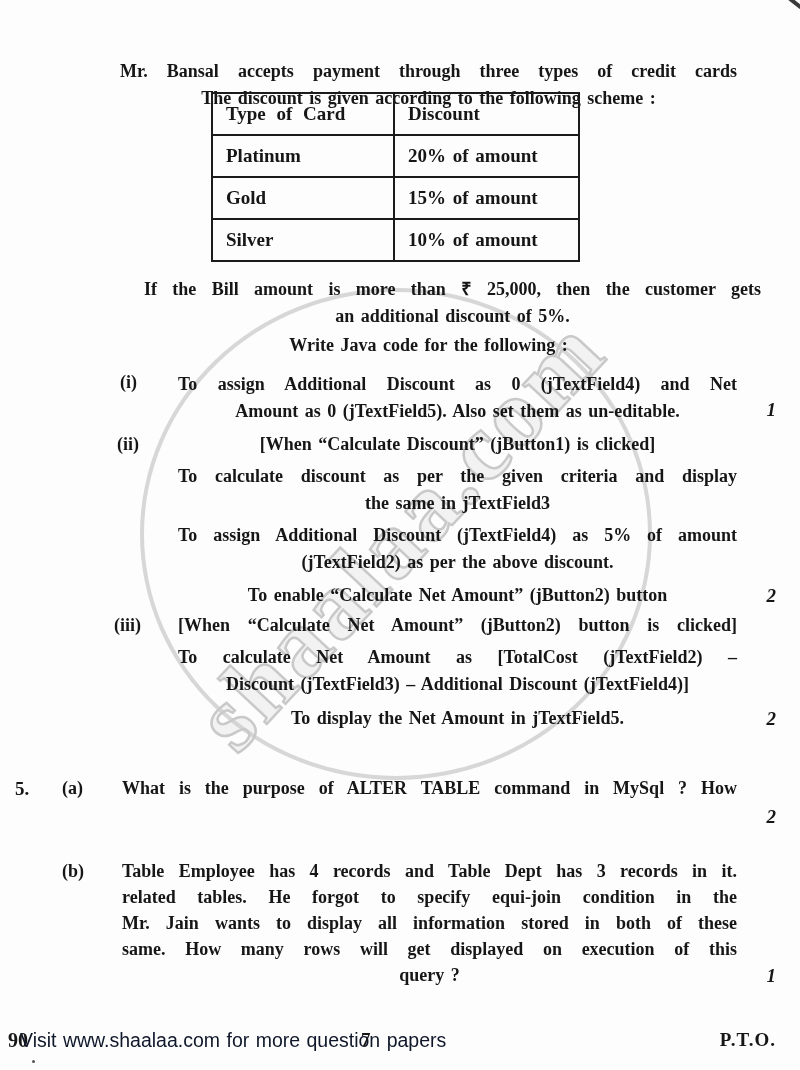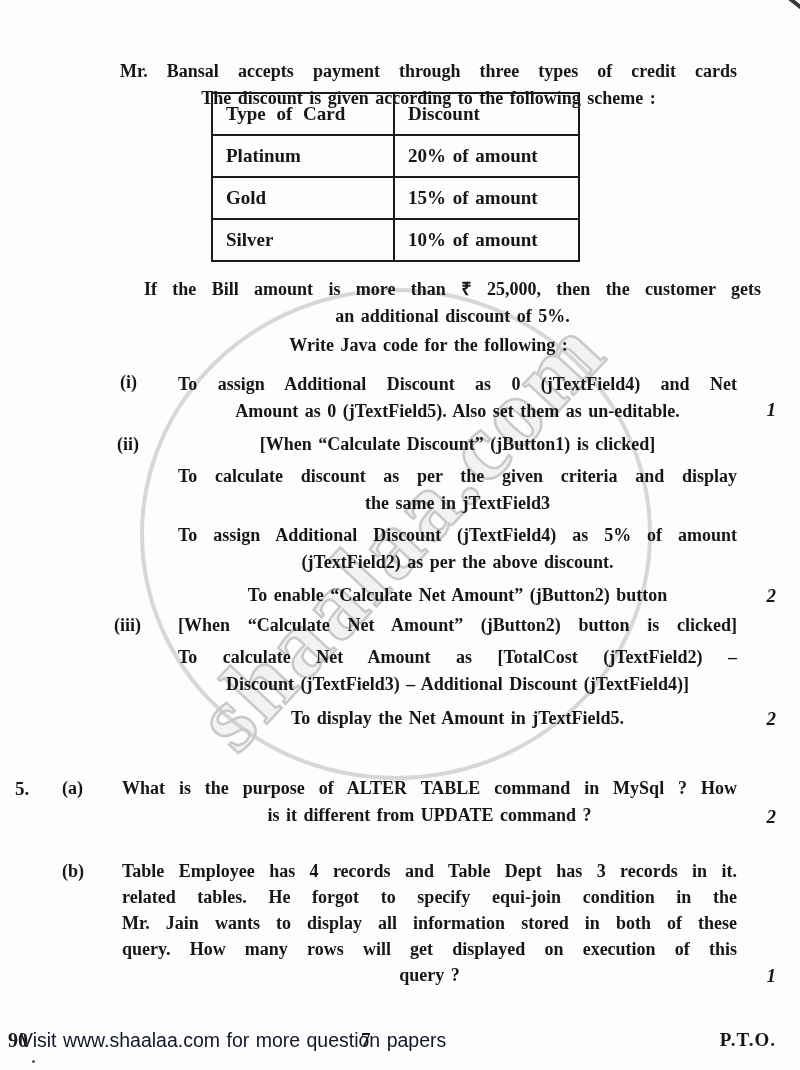--- a/index.html
+++ b/index.html
@@ -174,30 +174,29 @@
     </div>
     <div class="abs" style="left:178px; top:705px; width:559px;">
       <div class="line">To display the Net Amount in jTextField5.</div>
     </div>
     <div class="mark" style="top:705px;">2</div>
 
     <div class="abs qnum" style="left:15px; top:775px;">5.</div>
     <div class="abs item-label" style="left:62px; top:775px;">(a)</div>
     <div class="abs" style="left:122px; top:775px; width:615px;">
       <div class="jline">What is the purpose of ALTER TABLE command in MySql ? How</div>
-      <div class="line">is it different from UPDATE command ?</div>
     </div>
     <div class="mark" style="top:803px;">2</div>
 
     <div class="abs item-label" style="left:62px; top:858px;">(b)</div>
     <div class="abs tight" style="left:122px; top:858px; width:615px;">
       <div class="jline">Table Employee has 4 records and Table Dept has 3 records in it.</div>
       <div class="jline">related tables. He forgot to specify equi-join condition in the</div>
       <div class="jline">Mr. Jain wants to display all information stored in both of these</div>
-      <div class="jline">query. How many rows will get displayed on execution of this</div>
+      <div class="jline">same. How many rows will get displayed on execution of this</div>
       <div class="line">query ?</div>
     </div>
     <div class="mark" style="top:962px;">1</div>
 
     <div class="footer-ref">90</div>
     <div class="footer-promo">Visit www.shaalaa.com for more question papers</div>
     <div class="footer-pagenum">7</div>
     <div class="footer-pto">P.T.O.</div>
 
   </div>

